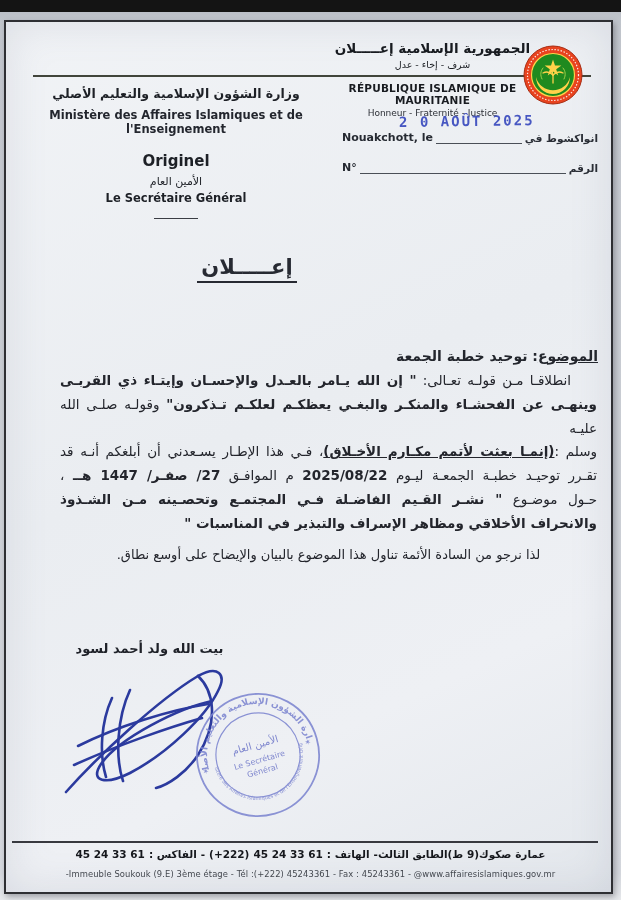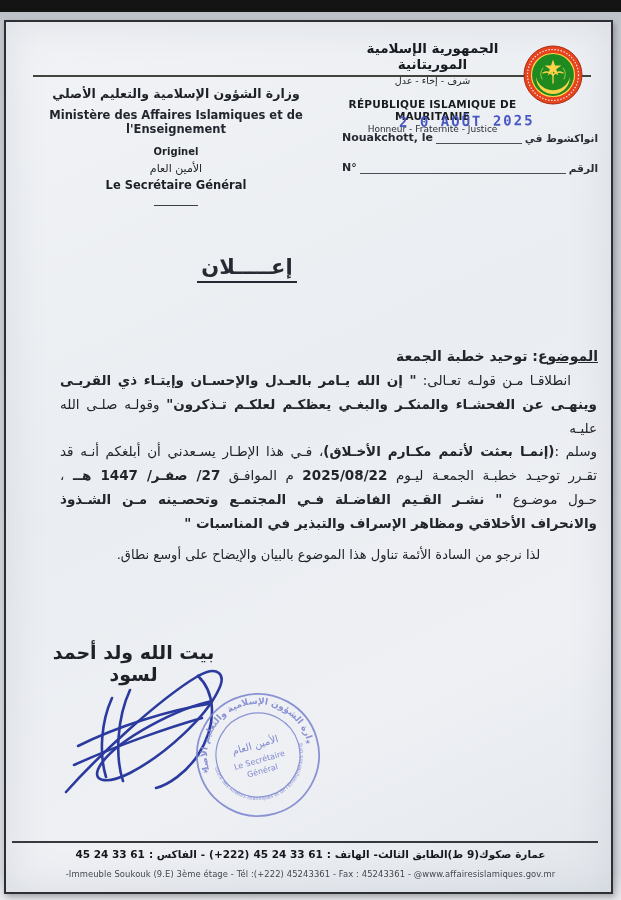--- a/index.html
+++ b/index.html
@@ -9,21 +9,21 @@
   .topbar{position:absolute;left:0;top:0;width:621px;height:12px;background:#141414;}
   .page{position:absolute;left:4px;top:20px;width:605px;height:870px;
     border:2px solid #2e2f33;border-top-width:2.5px;
     background:linear-gradient(155deg,#f1f3f6 0%,#eaedf1 45%,#eef0f4 75%,#e3e7ec 100%);
     box-shadow:inset 0 0 40px rgba(120,130,150,.18), 2px 3px 6px rgba(40,40,50,.35);}
   
   .hline{position:absolute;left:33px;top:75px;width:558px;height:2px;background:#41453b;}
   .hdr-left{position:absolute;left:26px;top:86px;width:300px;text-align:center;color:#1d2026;}
   .hdr-left .ar1{font-size:12.5px;font-weight:bold;direction:rtl;}
   .hdr-left .fr1{font-size:11.5px;font-weight:bold;margin-top:7px;color:#23262e;}
-  .hdr-left .fr2{font-size:10px;font-weight:bold;margin-top:10px;}
+  .hdr-left .fr2{font-size:15px;font-weight:bold;margin-top:16px;}
   .hdr-left .ar2{font-size:11px;margin-top:5px;direction:rtl;}
   .hdr-left .fr3{font-size:11.5px;font-weight:bold;margin-top:3px;}
   .hdr-left .dash{width:44px;height:0;border-top:1.5px solid #3a3d44;margin:13px auto 0;}
   .hdr-right{position:absolute;left:330px;top:40px;width:205px;text-align:center;color:#181b20;}
   .hdr-right .rar{font-size:13.5px;font-weight:bold;direction:rtl;letter-spacing:.5px;}
   .hdr-right .mar{font-size:9.5px;margin-top:3px;direction:rtl;}
   .hdr-right .rfr{font-size:10.5px;font-weight:bold;margin-top:12px;letter-spacing:.2px;}
   .hdr-right .mfr{font-size:9px;margin-top:2px;color:#2c2f36;}
   .emblem{position:absolute;left:523px;top:45px;}
   
@@ -44,22 +44,22 @@
     font-size:14px;font-weight:bold;color:#23262d;}
   .subject .u{text-decoration:underline;}
   
   .body{position:absolute;left:60px;top:369px;width:537px;direction:rtl;
     font-size:13.5px;color:#23252c;line-height:23.8px;}
   .body .ln{text-align:justify;text-align-last:justify;}
   .body .ln-right{text-align:right;}
   .body .ln-center{text-align:center;margin-top:7px;font-size:13px;}
   .body .ind{padding-right:26px;}
   
-  .sig-name{position:absolute;left:36px;top:641px;width:195px;text-align:center;
-    direction:rtl;font-size:19px;font-weight:bold;color:#1e2128;}
+  .sig-name{position:absolute;left:52px;top:641px;width:195px;text-align:center;
+    direction:rtl;font-size:13px;font-weight:bold;color:#1e2128;}
   .sig-scrawl{position:absolute;left:48px;top:660px;}
   .stamp{position:absolute;left:193px;top:690px;transform:rotate(-16deg);opacity:.88;}
   
   .foot-line{position:absolute;left:12px;top:841px;width:586px;height:1.5px;background:#38393f;}
   .footer{position:absolute;left:0;top:848px;width:621px;text-align:center;}
   .foot-ar{display:flex;direction:rtl;justify-content:center;gap:4px;
     font-size:10.5px;font-weight:bold;color:#15171c;}
   .foot-fr{font-size:8.4px;color:#43474e;margin-top:9px;letter-spacing:.1px;}
 </style>
 </head>
@@ -75,21 +75,21 @@
   <div class="hdr-left">
     <div class="ar1">وزارة الشؤون الإسلامية والتعليم الأصلي</div>
     <div class="fr1">Ministère des Affaires Islamiques et de l'Enseignement</div>
     <div class="fr2">Originel</div>
     <div class="ar2">الأمين العام</div>
     <div class="fr3">Le Secrétaire Général</div>
     <div class="dash"></div>
   </div>
 
   <div class="hdr-right">
-    <div class="rar">الجمهورية الإسلامية الموريتانية</div>
+    <div class="rar">الجمهورية الإسلامية إعـــــلان</div>
     <div class="mar">شرف - إخاء - عدل</div>
     <div class="rfr">RÉPUBLIQUE ISLAMIQUE DE MAURITANIE</div>
     <div class="mfr">Honneur - Fraternité - Justice</div>
   </div>
 
   <svg class="emblem" width="60" height="60" viewBox="0 0 60 60">
     <circle cx="30" cy="30" r="29" fill="#e8431f" stroke="#a82c12" stroke-width="1"></circle>
     <circle cx="30" cy="30" r="25.5" fill="none" stroke="#ffffff" stroke-width="1.2" stroke-dasharray="1.4 1.7" opacity=".9"></circle>
     <circle cx="30" cy="30" r="21.5" fill="#1f8a1f" stroke="#ffd24a" stroke-width="1.2"></circle>
     <path d="M13,32 A17.5,17.5 0 0 0 47,32 A15,15 0 0 1 13,32 Z" fill="#ffd24a"></path>
@@ -125,21 +125,21 @@
     <span>إعـــــلان</span>
   </div>
 
   <div class="subject">
     <span class="u">الموضوع</span><span>: توحيد خطبة الجمعة</span>
   </div>
 
   <div class="body">
     <div class="ln ind"><span>انطلاقـا مـن قولـه تعـالى: </span><span style="font-weight: bold;">" إن الله يـامر بالعـدل والإحسـان وإيتـاء ذي القربـى</span></div>
     <div class="ln"><span style="font-weight: bold;">وينهـى عن الفحشـاء والمنكـر والبغـي يعظكـم لعلكـم تـذكرون"</span><span> وقولـه صلـى الله عليـه</span></div>
-    <div class="ln"><span>وسلم :</span><span style="font-weight: bold;">(إنمـا بعثت لأتمم مكـارم الأخـلاق)</span><span>، فـي هذا الإطـار يسـعدني أن أبلغكم أنـه قد</span></div>
+    <div class="ln"><span>وسلم :</span><span style="font-weight: bold; text-decoration: underline;">(إنمـا بعثت لأتمم مكـارم الأخـلاق)</span><span>، فـي هذا الإطـار يسـعدني أن أبلغكم أنـه قد</span></div>
     <div class="ln"><span>تقـرر توحيـد خطبـة الجمعـة ليـوم </span><span style="font-weight: bold;">2025/08/22</span><span> م الموافـق </span><span style="font-weight: bold;">27/ صفـر/ 1447 هــ</span><span> ،</span></div>
     <div class="ln"><span>حـول موضـوع </span><span style="font-weight: bold;">" نشـر القـيم الفاضـلة فـي المجتمـع وتحصـينه مـن الشـذوذ</span></div>
     <div class="ln-right"><span style="font-weight: bold;">والانحراف الأخلاقي ومظاهر الإسراف والتبذير في المناسبات "</span></div>
     <div class="ln-center"><span>لذا نرجو من السادة الأئمة تناول هذا الموضوع بالبيان والإيضاح على أوسع نطاق.</span></div>
   </div>
 
   <div class="sig-name">بيت الله ولد أحمد لسود</div>
 
   <svg class="sig-scrawl" width="240" height="160" viewBox="0 0 240 160">
     <g fill="none" stroke="#2b3a9e" stroke-width="2.6" stroke-linecap="round">

